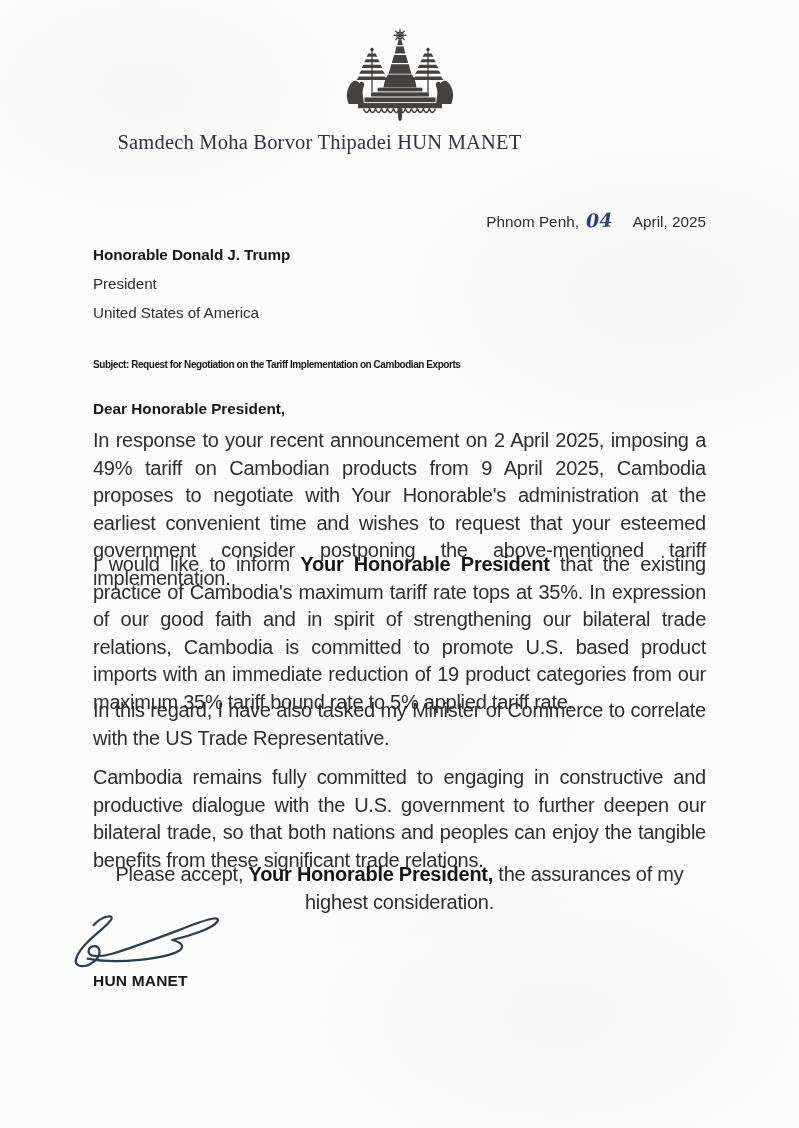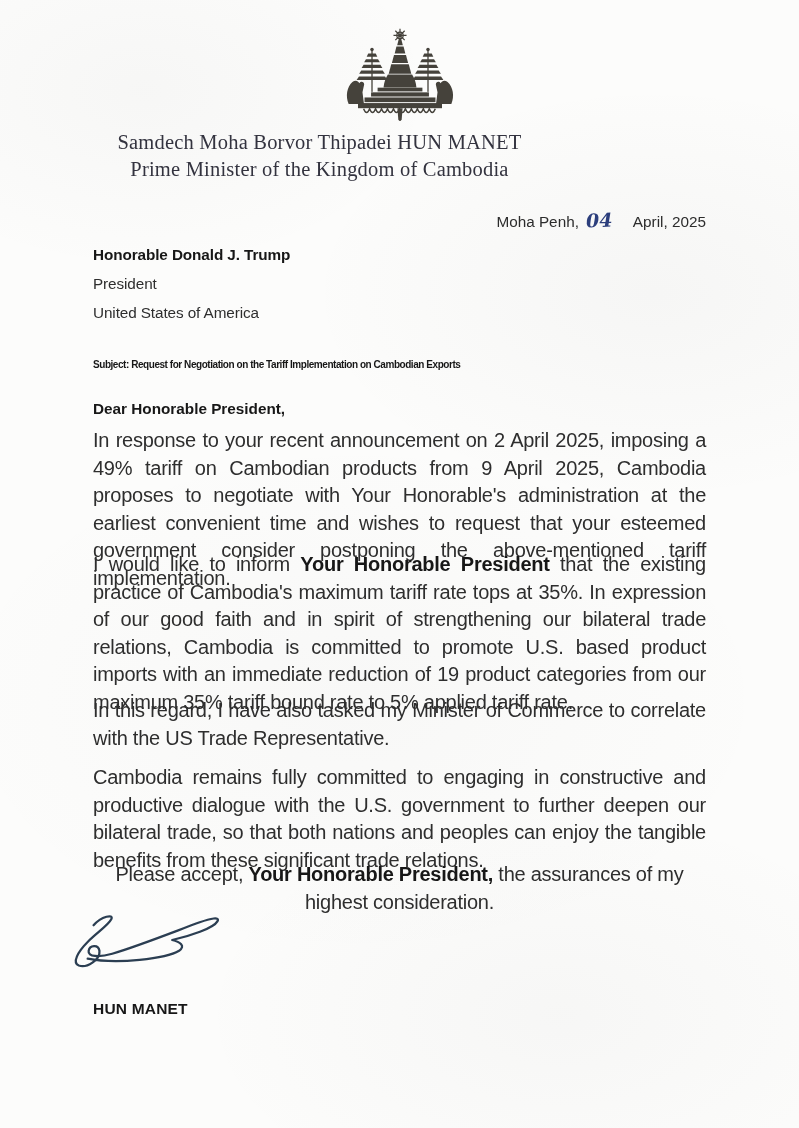--- a/index.html
+++ b/index.html
@@ -68,21 +68,21 @@
   }
   .p1 { top:427px; }
   .p2 { top:551px; }
   .p3 { top:697px; }
   .p4 { top:764px; }
   .closing { top:861px; text-align:center; }
 
   
   .signature { left:68px; top:908px; width:172px; height:66px; }
   .signer {
-    left:93px; top:1000px;
+    left:93px; top:972px;
     font-size:15.5px; font-weight:bold; color:#171717; letter-spacing:0.2px;
   }
 </style>
 </head>
 <body>
 
 <div class="page">
 
   <div class="abs emblem">
     <svg viewBox="0 0 120 104" width="112" height="104" aria-hidden="true">
@@ -122,24 +122,23 @@
         <rect x="15" y="81" width="90" height="5.5"></rect>
 
         <path d="M21,87 q3.2,8 6.4,0 q3.2,8 6.4,0 q3.2,8 6.4,0 q3.2,8 6.4,0 q3.2,8 6.4,0 q3.2,8 6.4,0 q3.2,8 6.4,0 q3.2,8 6.4,0 q3.2,8 6.4,0 q3.2,8 6.4,0 q3.2,8 6.4,0 q3.2,8 6.4,0" fill="none" stroke="#45423b" stroke-width="1.6"></path>
 
         <path d="M57.2,86.5 h5.6 l-1,12 q-1.8,3.6 -3.6,0 Z"></path>
       </g>
     </svg>
   </div>
 
   <div class="abs hdr hdr1">Samdech Moha Borvor Thipadei HUN MANET</div>
-  <div class="abs hdr hdr2">Prime Minister of the Kingdom of Cambodia</div>
 
   <div class="abs dateline">
-    <span>Moha Penh,</span>
+    <span>Phnom Penh,</span>
     <span class="hand">04</span>
     <span class="month-year">April, 2025</span>
   </div>
 
   <div class="abs line r-name bold">Honorable Donald J. Trump</div>
   <div class="abs line r-title">President</div>
   <div class="abs line r-country">United States of America</div>
 
   <div class="abs subject">Subject: Request for Negotiation on the Tariff Implementation on Cambodian Exports</div>
   <div class="abs salutation">Dear Honorable President,</div>

